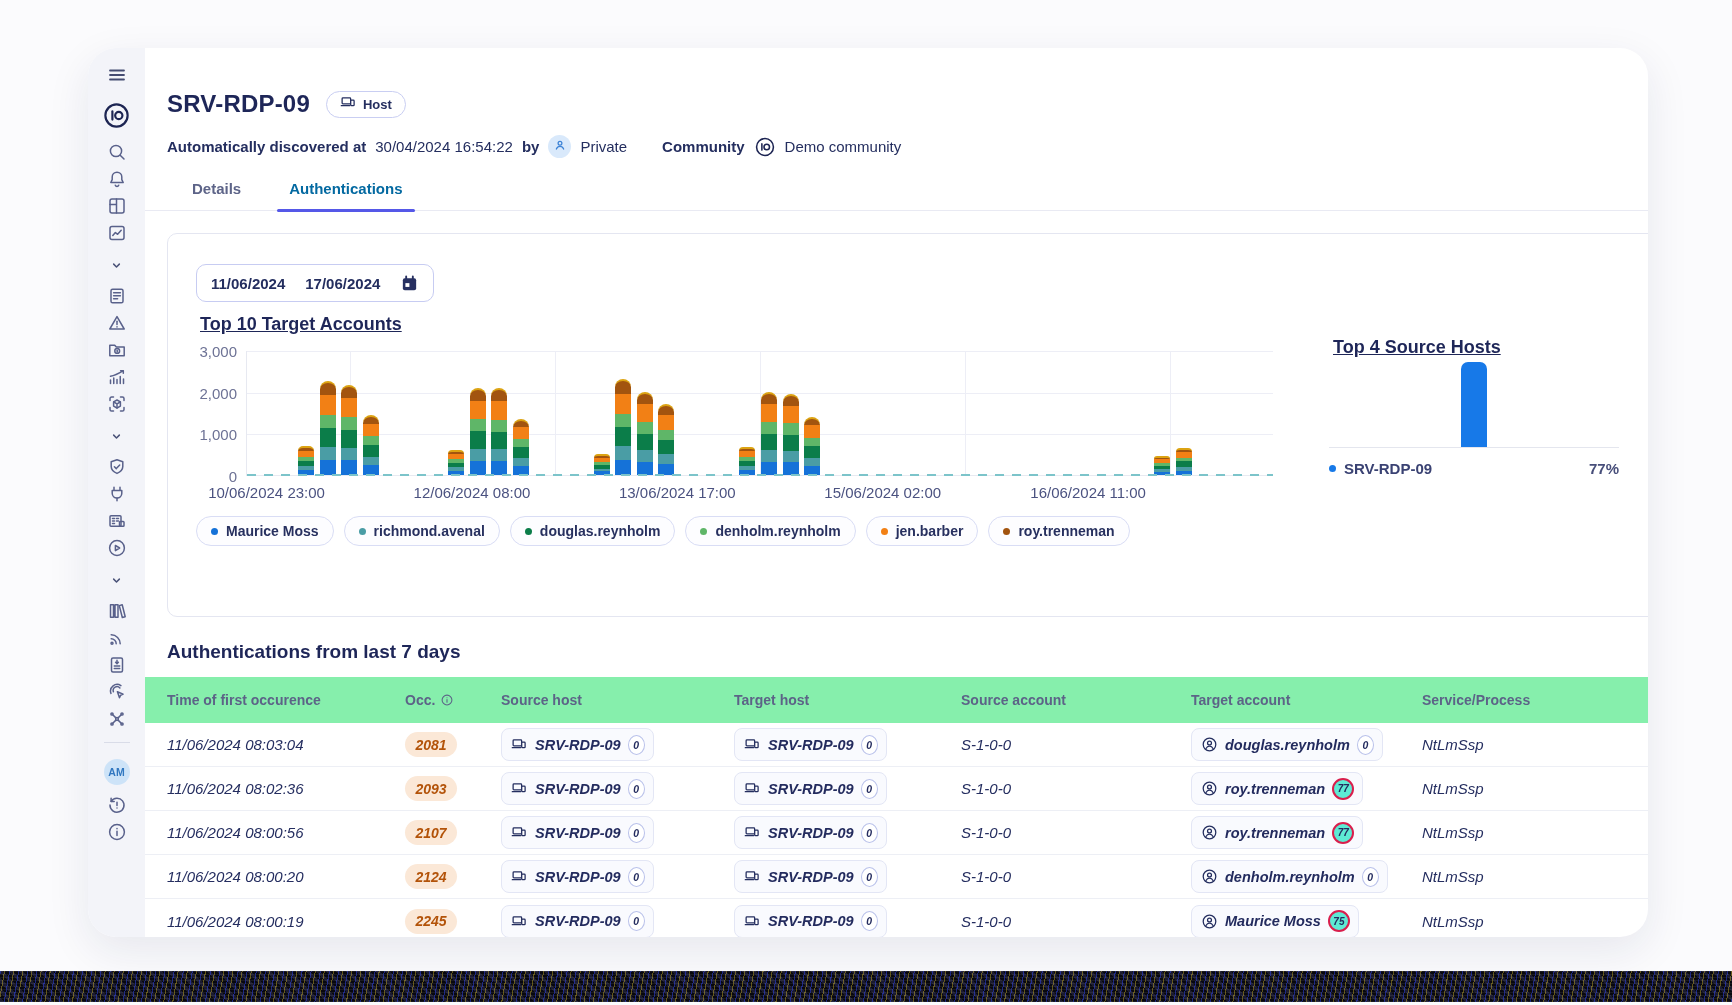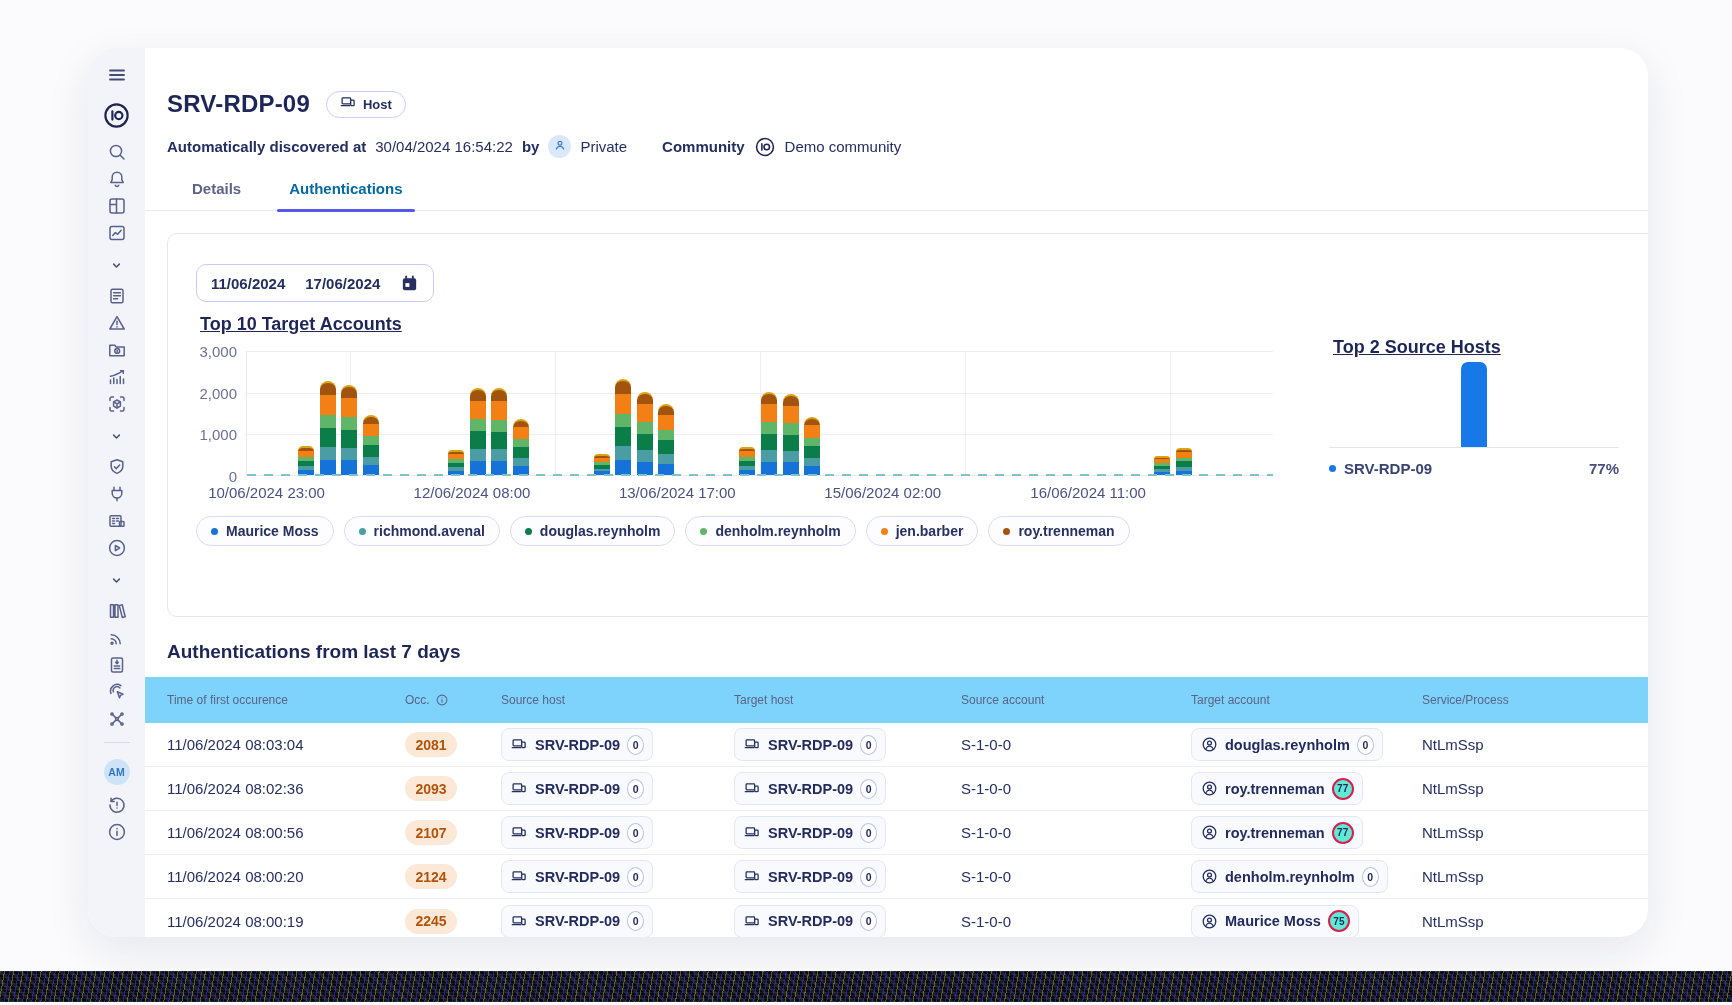--- a/index.html
+++ b/index.html
@@ -82,25 +82,25 @@
   .top5{margin-left:56px;margin-top:23px;width:300px;}
   .top5 .mini-plot{position:relative;width:290px;height:85px;border-bottom:1px solid #e4e6ee;margin-top:5px;}
   .top5-bar{position:absolute;bottom:0;width:26px;border-radius:7px 7px 0 0;cursor:pointer;}
   .mini-legend{display:flex;align-items:center;justify-content:space-between;margin-top:12px;width:290px;}
   .mini-legend .lft{display:flex;align-items:center;gap:8px;font-size:15px;font-weight:600;color:#3a4273;}
   .mini-legend .pct{font-size:15px;font-weight:600;color:#474e7a;}
   
   .section-title{font-size:19px;font-weight:bold;color:#1e2658;margin:24px 26px 0 22px;}
   .auth-table{margin-top:14px;}
   .t-row{display:grid;grid-template-columns:252px 96px 233px 227px 230px 231px 1fr;align-items:center;}
-  .t-head{background:#7dd3fc;height:46px;font-size:12px;font-weight:400;color:#5c6387;}
+  .t-head{background:#86efac;height:46px;font-size:14px;font-weight:700;color:#5c6387;}
   .t-head .cell{display:flex;align-items:center;gap:5px;}
   .t-head svg{width:14px;height:14px;stroke:#5c6387;fill:none;stroke-width:1.5;
     stroke-linecap:round;stroke-linejoin:round;}
-  .t-body .t-row{height:44px;border-bottom:1px solid #edeff5;font-size:15px;color:#252e60;}
+  .t-body .t-row{height:44px;border-bottom:1px solid #edeff5;font-size:15px;color:#252e60;font-style:italic;}
   .t-body .t-row:last-child{border-bottom:none;}
   .cell{padding-left:8px;}
   .cell.first{padding-left:22px;}
   .occ-badge{display:inline-flex;align-items:center;justify-content:center;min-width:52px;height:25px;
     border-radius:13px;background:#fbe8d7;color:#b35309;font-size:14px;font-weight:bold;padding:0 9px;}
   .chip{display:inline-flex;align-items:center;gap:7px;height:33px;padding:0 8px 0 9px;
     border:1px solid #e3e6f5;border-radius:8px;background:#f9fafe;cursor:pointer;}
   .chip .nm{font-size:14.5px;font-weight:bold;color:#232b5e;white-space:nowrap;}
   .cnt-badge{width:17px;height:20px;border-radius:50%;border:1.4px solid #b9c1ea;background:#fff;
     color:#232b5e;font-size:10.5px;font-weight:bold;display:flex;align-items:center;justify-content:center;}
@@ -534,21 +534,21 @@
                   <span>jen.barber</span>
                 </div>
                 <div class="legend-chip">
                   <span class="dot" style="background: rgb(162, 84, 15);"></span>
                   <span>roy.trenneman</span>
                 </div>
               </div>
           </div>
 
           <div class="top5">
-            <h3 class="chart-title" style="margin-bottom:0">Top 2 Source Hosts</h3>
+            <h3 class="chart-title" style="margin-bottom:0">Top 4 Source Hosts</h3>
             <div class="mini-plot">
               <div class="top5-bar" id="top5-bar" style="left: 132px; height: 85px; background: rgb(23, 121, 232);"></div>
             </div>
             <div class="mini-legend">
               <span class="lft">
                 <span class="dot" id="top5-dot" style="background: rgb(23, 121, 232);"></span>
                 <span>SRV-RDP-09</span>
               </span>
               <span class="pct">77%</span>
             </div>

